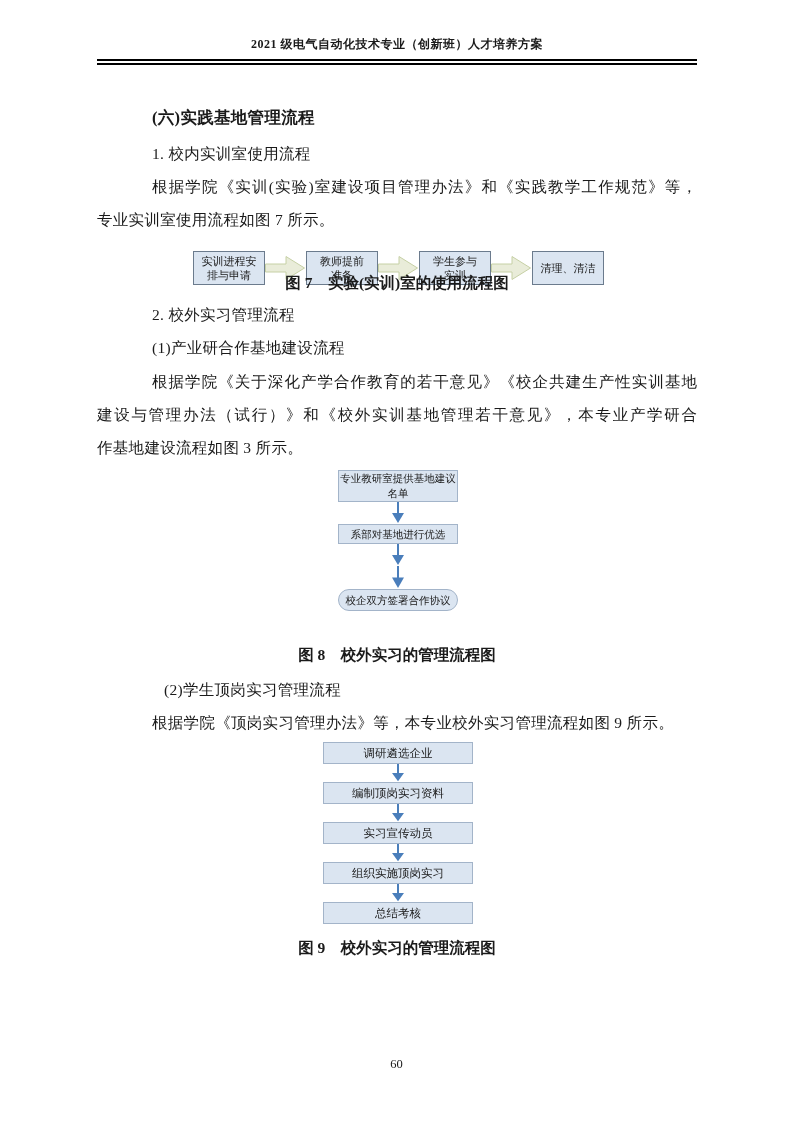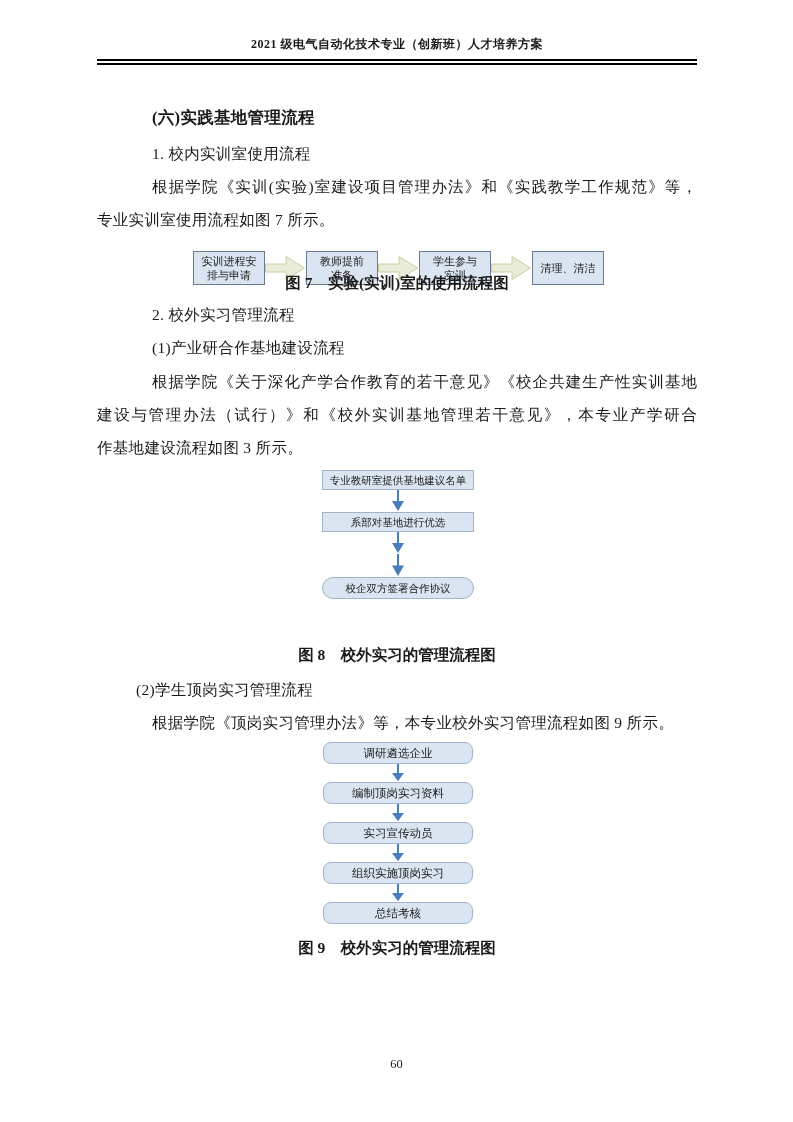--- a/index.html
+++ b/index.html
@@ -31,21 +31,21 @@
 
   .sec-heading { top:107px; left:152px; font-size:16.5px; }
   .s1-title    { top:143px; left:152px; }
   .p1a { top:176px; left:152px; width:545px; }
   .p1b { top:209px; left:97px;  }
   .s2-title  { top:304px; left:152px; }
   .s21-title { top:337px; left:152px; }
   .p2a { top:371px; left:152px; width:545px; }
   .p2b { top:404px; left:97px;  width:600px; }
   .p2c { top:437px; left:97px;  }
-  .s22-title { top:679px; left:136px; }
+  .s22-title { top:679px; left:164px; }
   .p3a { top:712px; left:152px; }
 
   
   .fig-caption {
     left:97px; width:600px; text-align:center;
     font-weight:bold; font-size:15.5px; white-space:nowrap;
   }
   .cap7 { top:273px; }
   .cap8 { top:645px; }
   .cap9 { top:938px; }
@@ -60,30 +60,30 @@
     text-align:center; font-size:11px; line-height:14px;
     white-space:pre-line;
   }
   .harrow { display:block; flex:0 0 auto; }
 
   
   .vcol { left:321px; width:154px; display:flex; flex-direction:column; align-items:center; }
   .fig8-col { top:470px; }
   .fig9-col { top:742px; }
   .vbox {
-    width:152px;
+    width:120px;
     background:var(--flow-box-fill,#dbe5f1);
     border:1px solid var(--flow-box-border-v,#a3b4c9);
     display:flex; align-items:center; justify-content:center;
     text-align:center; white-space:pre-line;
   }
   .vbox8 { font-size:10.5px; line-height:15px; min-height:20px; }
   .vbox8.tall { min-height:36px; }
   .vbox8.h22 { min-height:22px;border-radius:11px; }
-  .vbox9 { width:150px; font-size:11.5px; height:22px;border-radius:8px; }
+  .vbox9 { width:150px; font-size:11.5px; height:22px; }
   .varrow { display:block; }
 
   
   .page-num {
     top:1057px; left:0; width:793px; text-align:center;
     font-size:12.5px;
   }
 </style>
 </head>
 <body>

